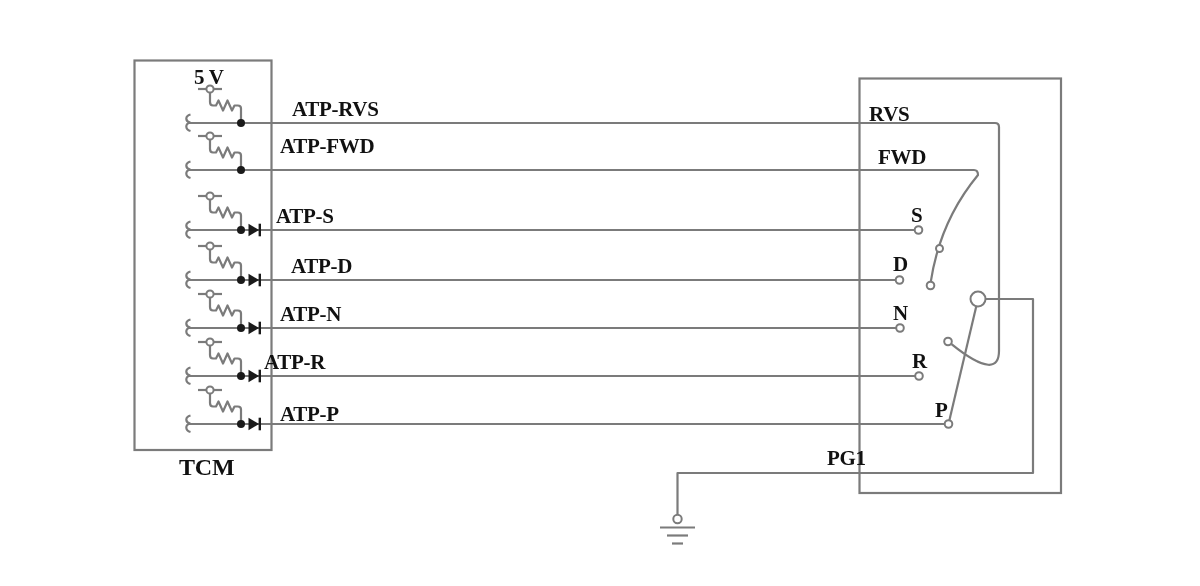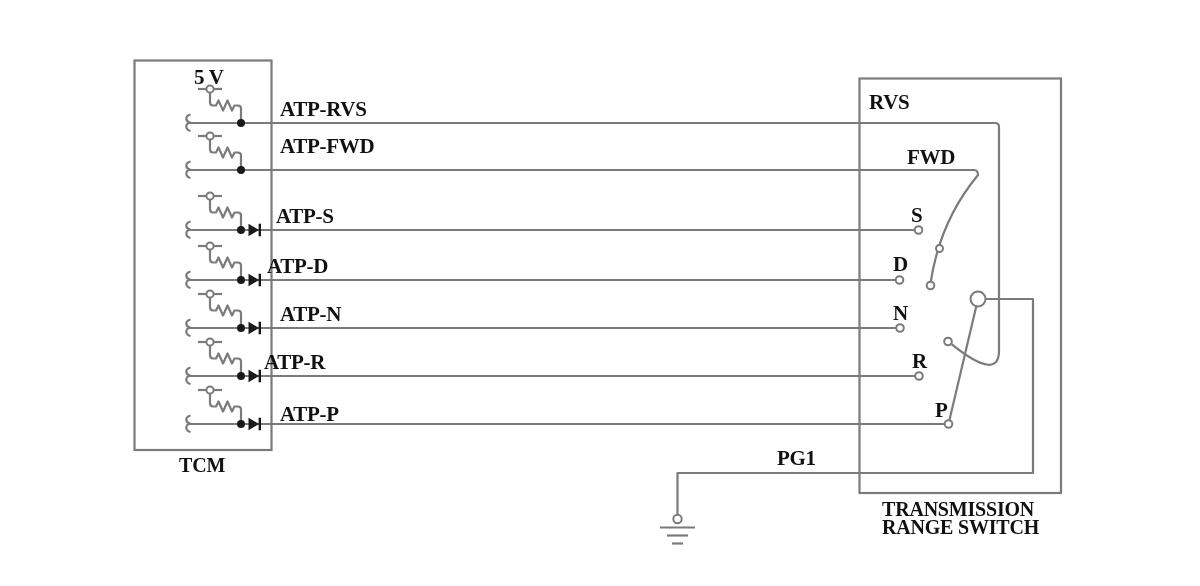--- a/index.html
+++ b/index.html
@@ -11,21 +11,21 @@
   .w   {fill:none;stroke:var(--wire,#7b7b7b);stroke-width:2.2;stroke-linejoin:round;}
   .box {fill:none;stroke:var(--wire,#7b7b7b);stroke-width:2.2;}
   .node{fill:#fff;stroke:var(--wire,#7b7b7b);stroke-width:2;}
   .dot {fill:var(--comp,#1a1a1a);stroke:none;}
   .comp{fill:var(--comp,#1a1a1a);stroke:none;}
   .cw  {fill:none;stroke:var(--comp,#1a1a1a);stroke-width:2.4;}
   .lbl{
     position:absolute;font-weight:bold;font-size:21px;line-height:1;
     color:var(--ink,#111);letter-spacing:-0.3px;white-space:nowrap;
   }
-  .cap{font-size:20px;letter-spacing:-0.2px;}
+  .cap{font-size:24px;letter-spacing:-0.2px;}
   .caption-block .cap{position:static;line-height:17.5px;}
 </style>
 </head>
 <body>
 
 <div class="stage" style="--wire: #7b7b7b; --comp: #1a1a1a; --ink: #111111; --bg: #ffffff;">
 
   <svg width="1200" height="586" viewBox="0 0 1200 586">
 
     <g id="circuit-rows">
@@ -128,37 +128,33 @@
       <path class="w" d="M 667 535.5 H 688"></path>
       <path class="w" d="M 672 543.5 H 683"></path>
     </g>
 
     <rect class="box" x="134.5" y="60.5" width="137" height="389.5"></rect>
     <rect class="box" x="859.5" y="78.5" width="201.5" height="414.5"></rect>
   </svg>
 
   <div class="lbl" style="left:194px;top:67px">5 V</div>
 
-  <div class="lbl" style="left:280px;top:99px">ATP-RVS</div>
+  <div class="lbl" style="left:292px;top:99px">ATP-RVS</div>
   <div class="lbl" style="left:280px;top:136px">ATP-FWD</div>
   <div class="lbl" style="left:276px;top:206px">ATP-S</div>
-  <div class="lbl" style="left:267px;top:256px">ATP-D</div>
+  <div class="lbl" style="left:291px;top:256px">ATP-D</div>
   <div class="lbl" style="left:280px;top:304px">ATP-N</div>
   <div class="lbl" style="left:264px;top:352px">ATP-R</div>
   <div class="lbl" style="left:280px;top:404px">ATP-P</div>
 
   <div class="lbl cap" style="left:179px;top:455px">TCM</div>
 
-  <div class="lbl" style="left:869px;top:92px">RVS</div>
-  <div class="lbl" style="left:907px;top:147px">FWD</div>
+  <div class="lbl" style="left:869px;top:104px">RVS</div>
+  <div class="lbl" style="left:878px;top:147px">FWD</div>
   <div class="lbl" style="left:911px;top:205px">S</div>
   <div class="lbl" style="left:893px;top:254px">D</div>
   <div class="lbl" style="left:893px;top:303px">N</div>
   <div class="lbl" style="left:912px;top:351px">R</div>
   <div class="lbl" style="left:935px;top:400px">P</div>
 
-  <div class="lbl" style="left:777px;top:448px">PG1</div>
+  <div class="lbl" style="left:827px;top:448px">PG1</div>
 
-  <div class="lbl caption-block" style="left:882px;top:501px">
-    <div class="cap">TRANSMISSION</div>
-    <div class="cap">RANGE SWITCH</div>
-  </div>
 </div>
 
 </body></html>

